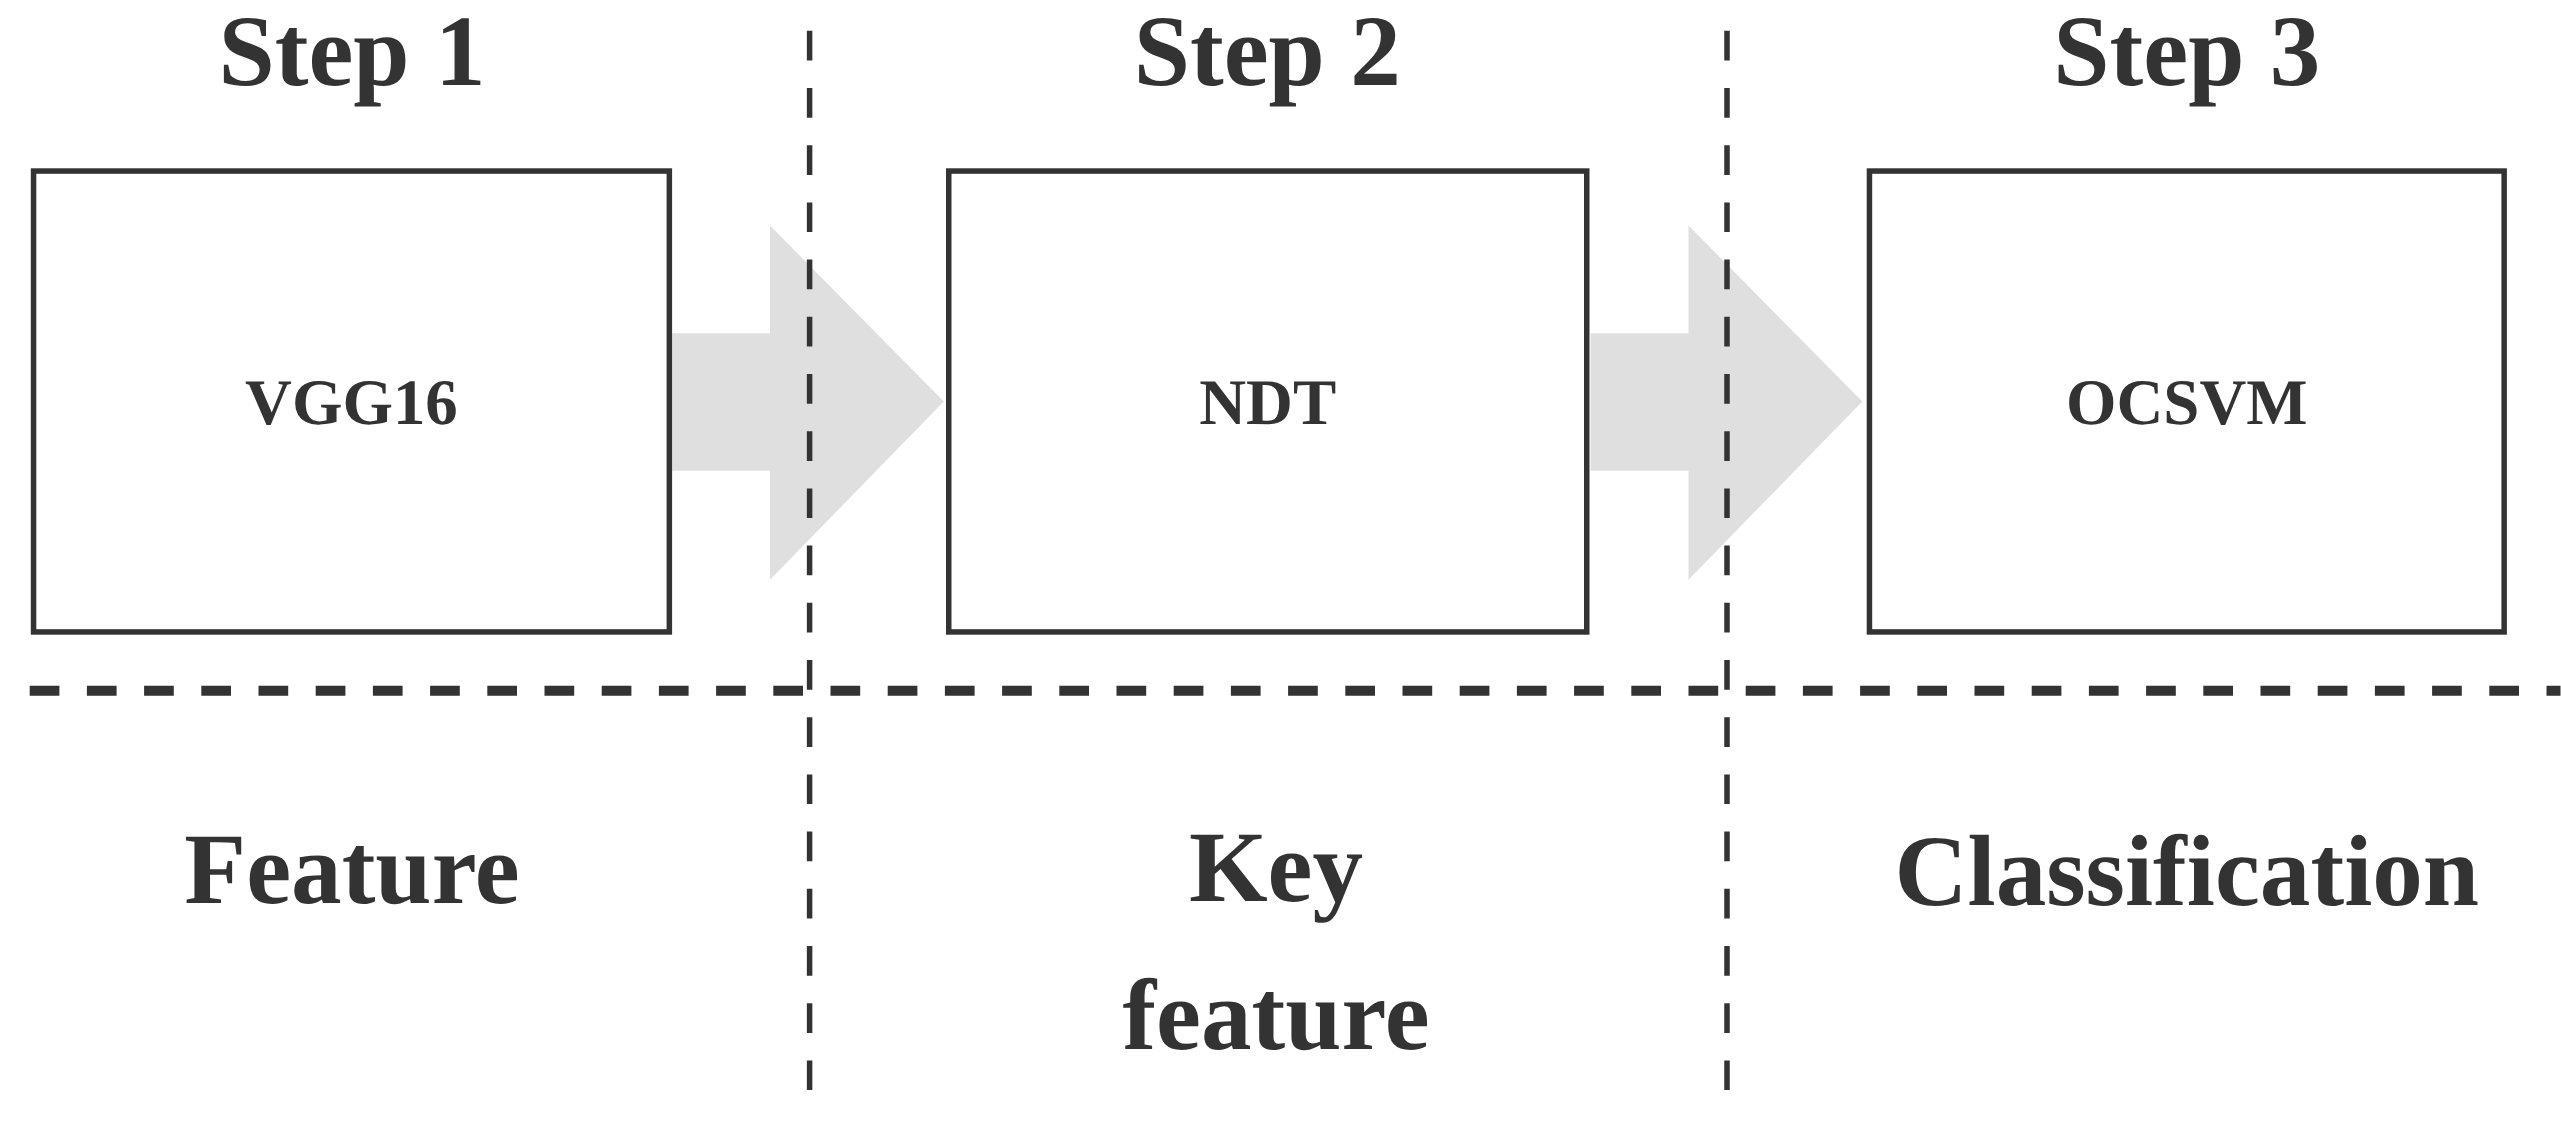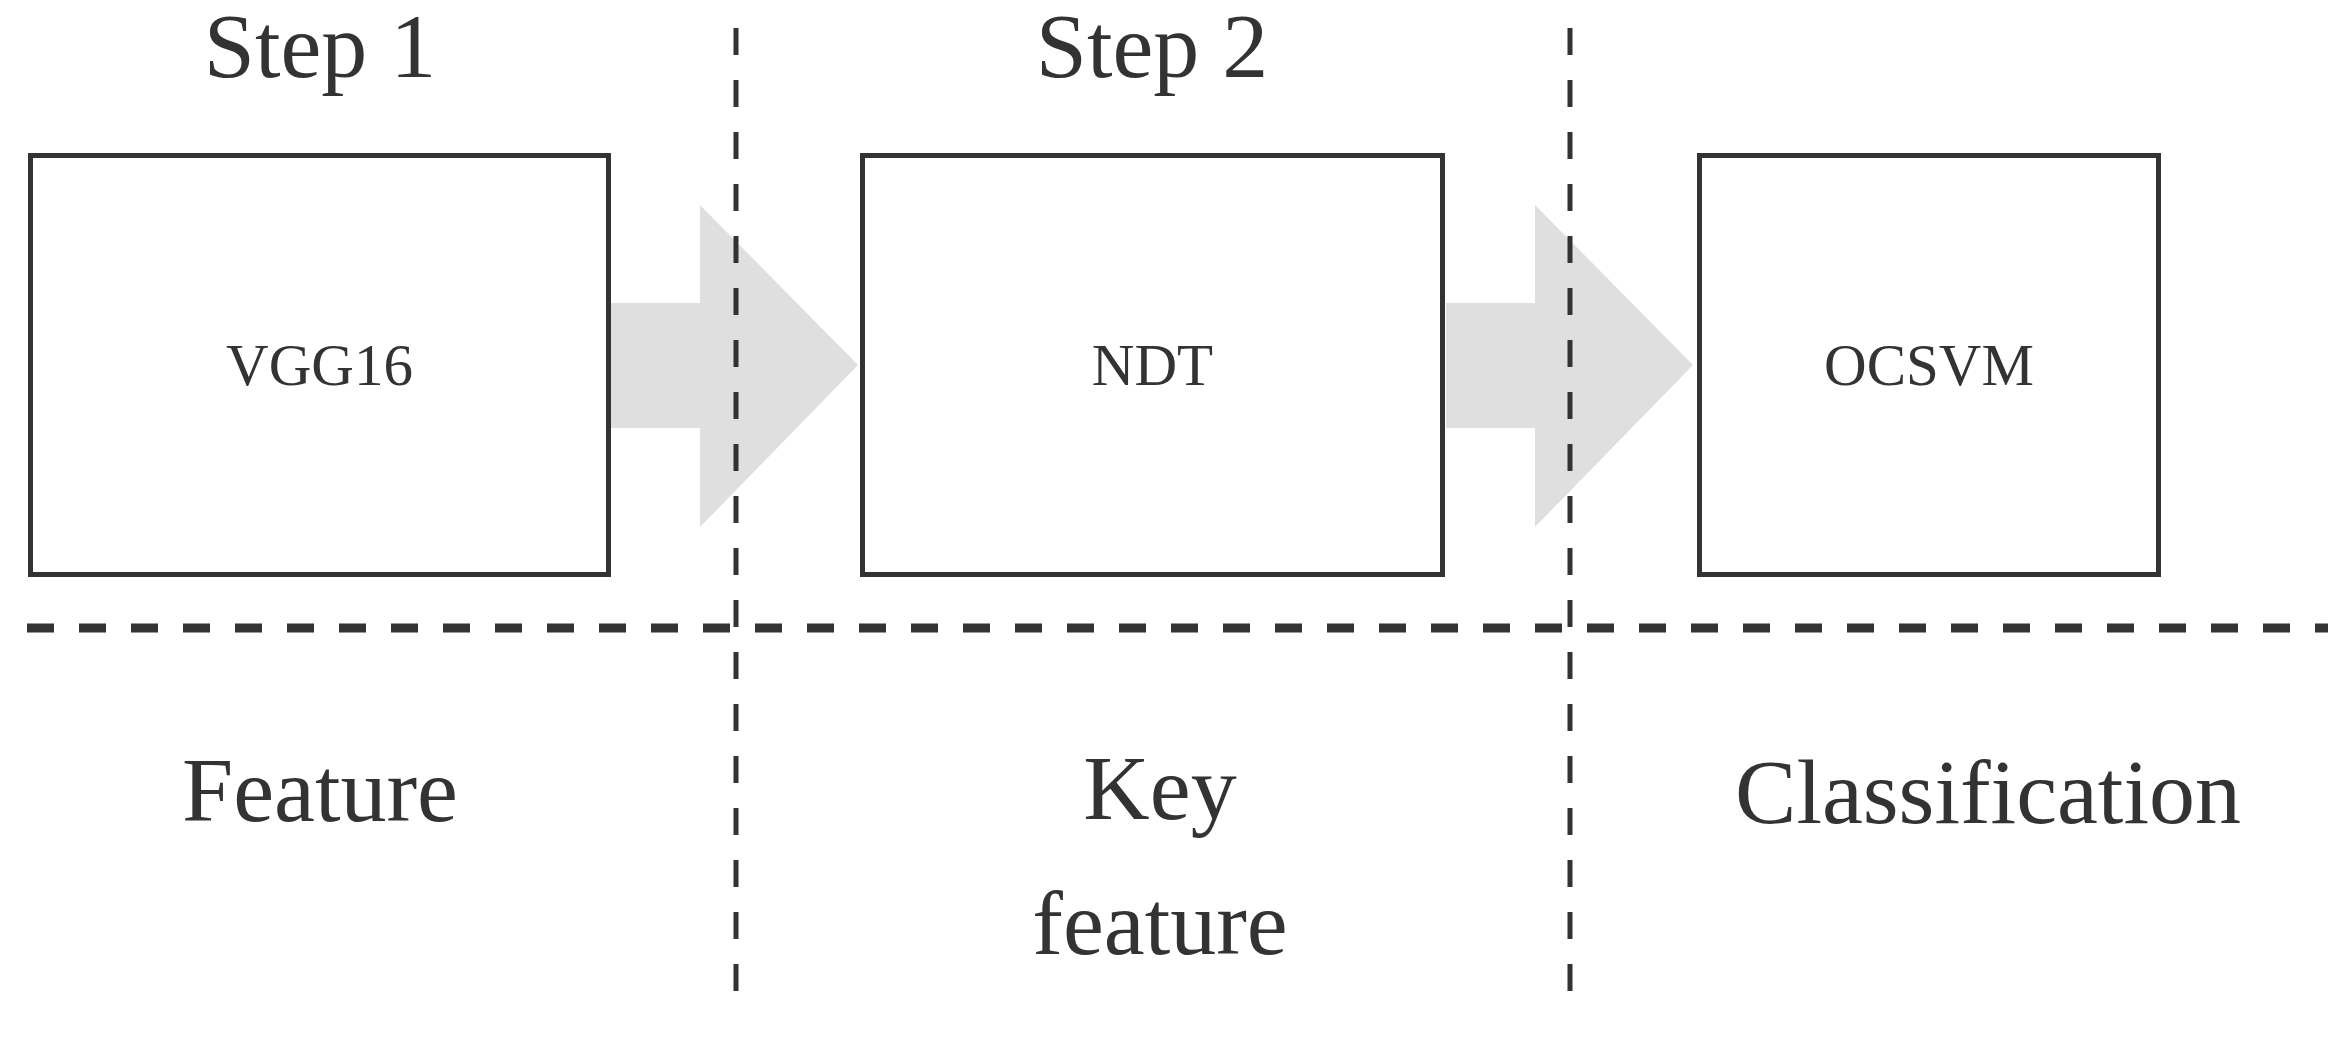--- a/index.html
+++ b/index.html
@@ -8,20 +8,21 @@
     background: #ffffff;
   }
   .canvas {
     position: relative;
     width: 2328px;
     height: 1040px;
     background: #ffffff;
     font-family: "Liberation Serif", "DejaVu Serif", serif;
     color: #333333;
     overflow: hidden;
+    font-weight: bold;
   }
   .layer-svg {
     position: absolute;
     left: 0;
     top: 0;
     width: 2328px;
     height: 1040px;
   }
   .step-title {
     position: absolute;
@@ -41,21 +42,21 @@
     height: 424px;
     box-sizing: border-box;
     border: 5px solid #333333;
     background: #ffffff;
     display: flex;
     align-items: center;
     justify-content: center;
   }
   .box-1 { left: 28px;   width: 583px; }
   .box-2 { left: 860px;  width: 585px; }
-  .box-3 { left: 1697px; width: 464px; }
+  .box-3 { left: 1697px; width: 582px; }
   .box-label {
     font-size: 59px;
     line-height: 1.0;
     white-space: nowrap;
   }
   .step-caption {
     position: absolute;
     width: 600px;
     text-align: center;
     font-size: 92px;
@@ -74,20 +75,21 @@
   <svg class="layer-svg" viewBox="0 0 2328 1040">
     <polygon points="611,303 700,303 700,205 858,365 700,527 700,428 611,428" fill="#dfdfdf"></polygon>
     <polygon points="1446,303 1535,303 1535,205 1693,365 1535,527 1535,428 1446,428" fill="#dfdfdf"></polygon>
     <line x1="736" y1="28" x2="736" y2="998" stroke-width="5" stroke-dasharray="27 25" stroke="#333333"></line>
     <line x1="1570" y1="28" x2="1570" y2="998" stroke-width="5" stroke-dasharray="27 25" stroke="#333333"></line>
     <line x1="27" y1="628" x2="2328" y2="628" stroke-width="9" stroke-dasharray="27 25" stroke="#333333"></line>
   </svg>
 
   <div class="step-title title-1">Step 1</div>
   <div class="step-title title-2">Step 2</div>
+  <div class="step-title title-3">Step 3</div>
 
   <div class="process-box box-1">
     <span class="box-label">VGG16</span>
   </div>
   <div class="process-box box-2">
     <span class="box-label">NDT</span>
   </div>
   <div class="process-box box-3">
     <span class="box-label">OCSVM</span>
   </div>

